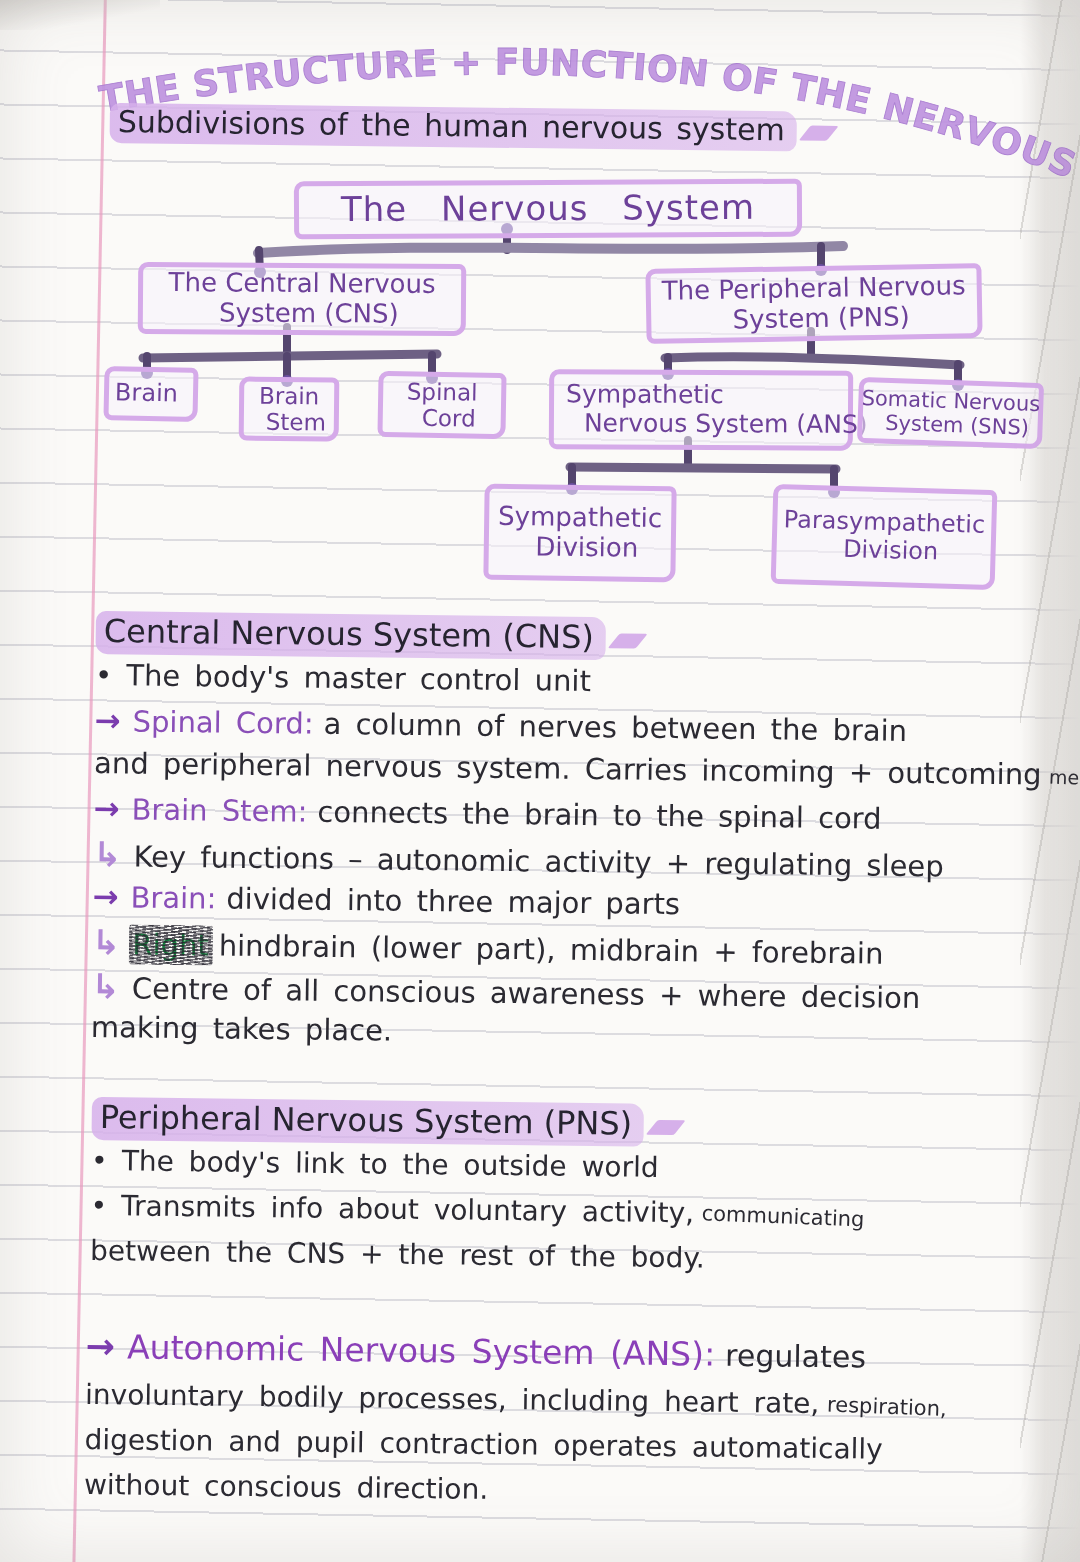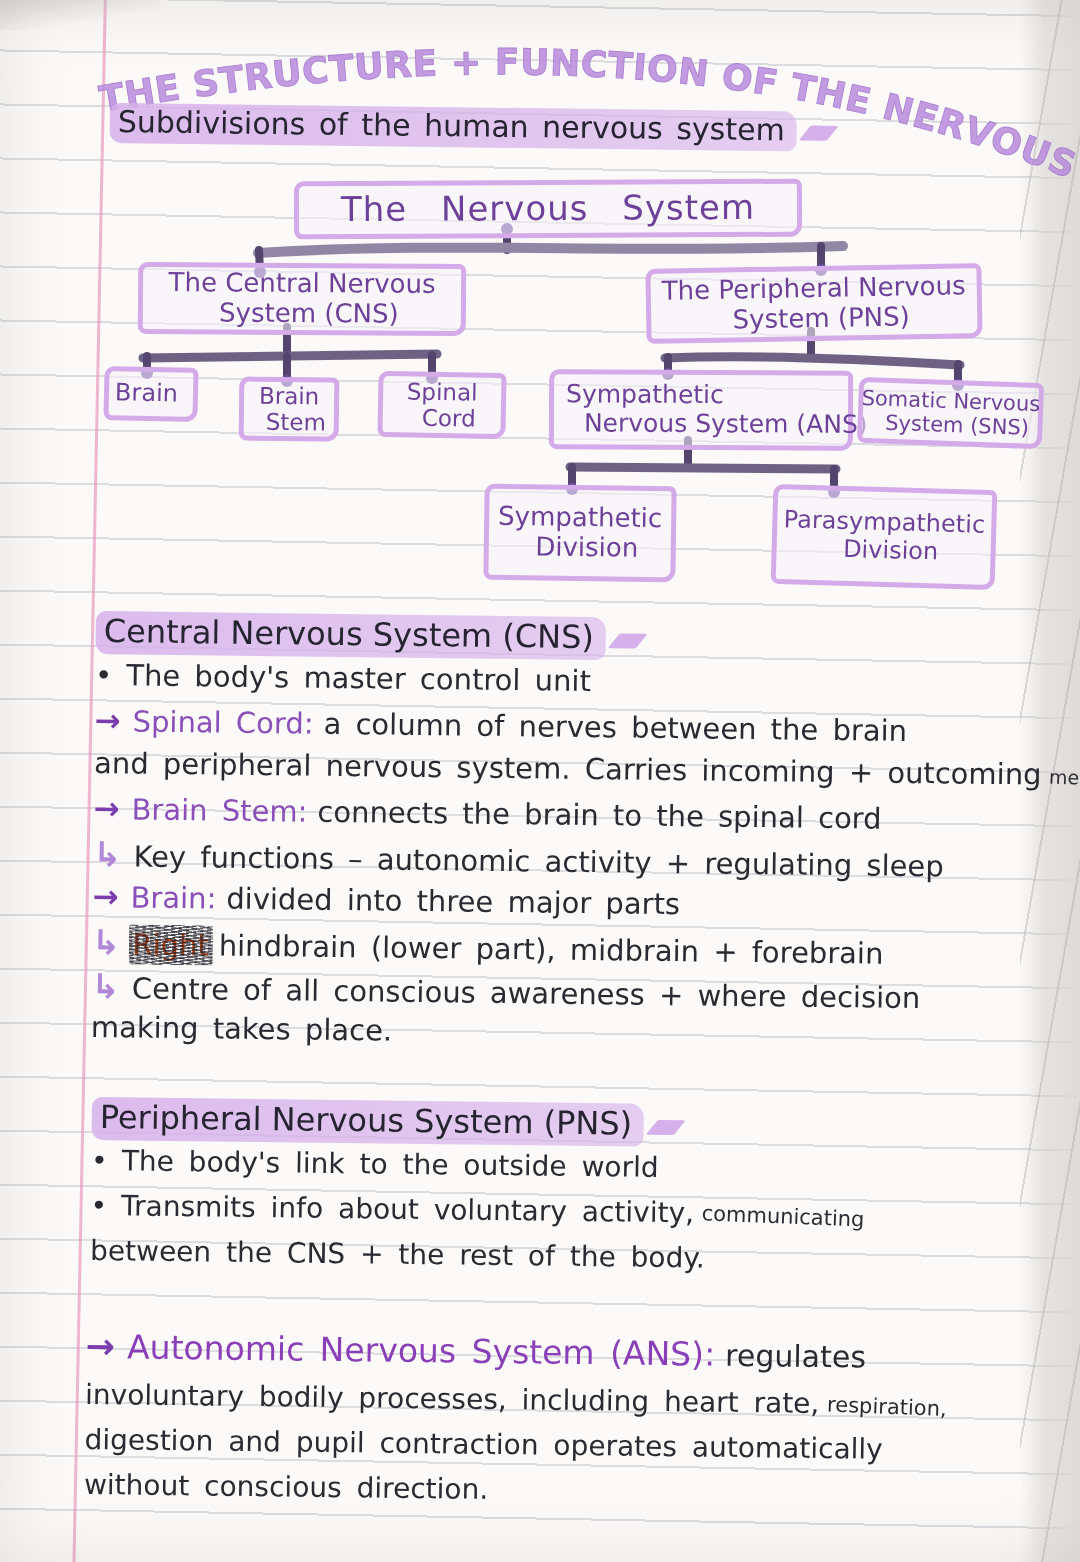--- a/index.html
+++ b/index.html
@@ -79,21 +79,21 @@
   .sec{position:absolute; transform:rotate(.7deg); transform-origin:0 0; white-space:nowrap;}
   .hgroup{font-size:32px; margin-bottom:8px; color:#262430;}
   .line{height:44px; font-size:29px; word-spacing:5px; color:#2b2a32;}
   .bullet{margin-right:14px;}
   .am{font-weight:bold; margin-right:12px;}
   .am.d{color:#7b3cae; font-size:31px;}
   .am.l{color:#b289d6; font-size:34px;}
   .lead{color:#8a4fb8; margin-right:10px;}
   .tail{font-size:19px; margin-left:8px; display:inline-block; transform:rotate(1.5deg);}
   .tail2{font-size:21px; margin-left:8px; display:inline-block; transform:rotate(1.5deg);}
-  .scribbled{position:relative; display:inline-block; margin-right:10px; color:#c2410c;}
+  .scribbled{position:relative; display:inline-block; margin-right:10px; color:#15803d;}
   .scribbled::after{
     content:""; position:absolute; inset:-3px -4px;
     background:
       repeating-linear-gradient(-8deg, transparent 0 1.5px, rgba(40,38,48,.8) 1.5px 3px),
       repeating-linear-gradient(14deg, transparent 0 2.5px, rgba(40,38,48,.55) 2.5px 4px);
     border-radius:3px;
   }
   .ans-head{font-size:33px; color:#8a3fb8; }
   .ans-head .am{font-size:35px;}
   .ans-intro{color:#2b2a32; font-size:30px; margin-left:10px;}

